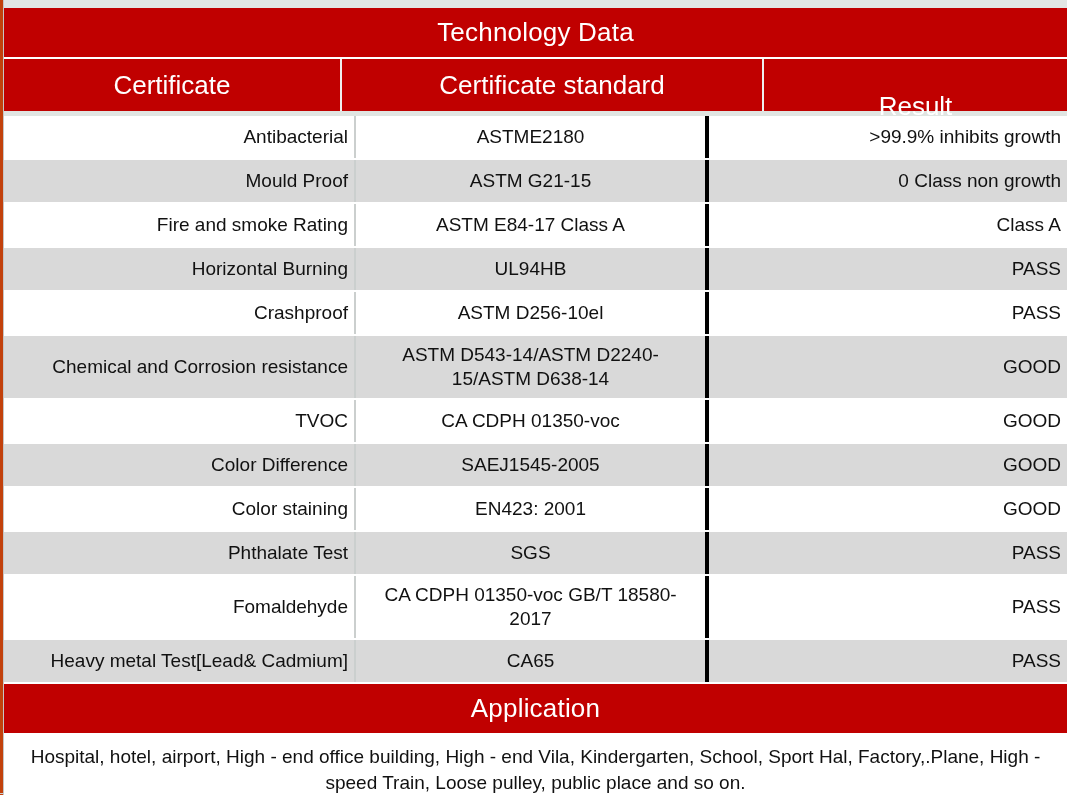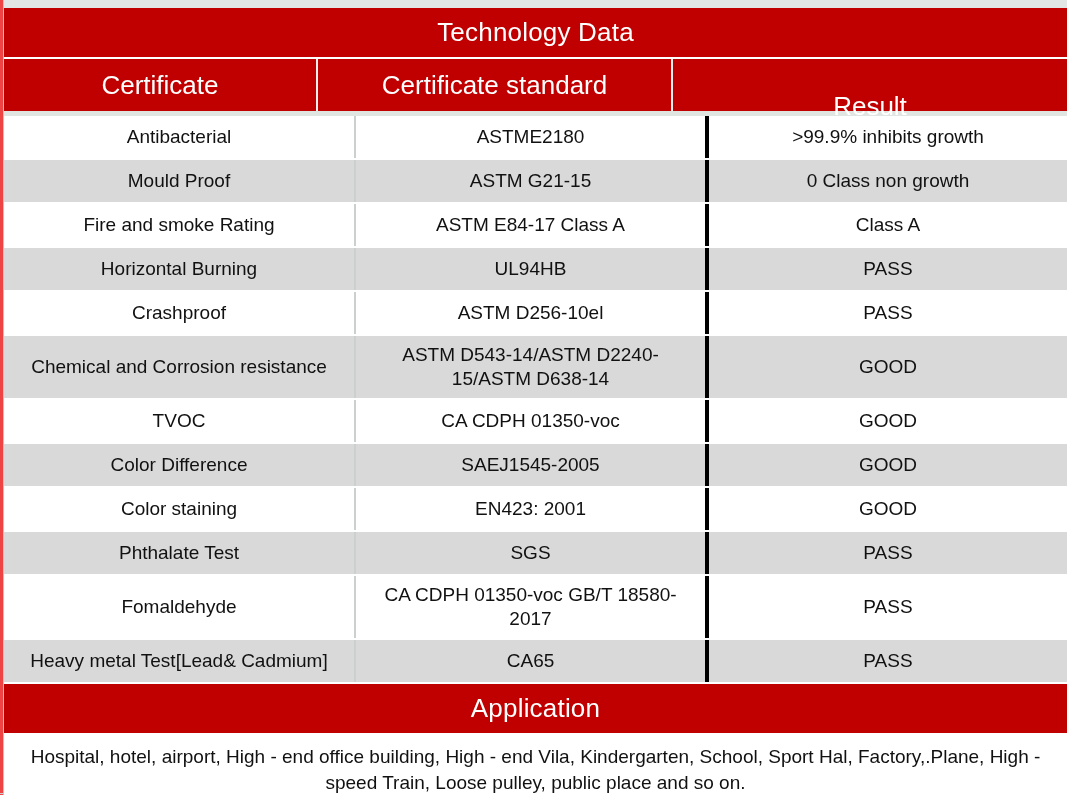--- a/index.html
+++ b/index.html
@@ -3,21 +3,21 @@
 <meta charset="utf-8">
 <style>
   html, body { margin: 0; padding: 0; }
   body {
     width: 1067px; height: 795px;
     background: #ffffff;
     font-family: "Liberation Sans", sans-serif;
     color: #111111;
     overflow: hidden;
   }
-  .frame { position: relative; width: 1067px; height: 795px; background: #ef4444; }
+  .frame { position: relative; width: 1067px; height: 795px; background: #c2410c; }
   .left-hairline {
     position: absolute; left: 3px; top: 0; bottom: 0; width: 1px;
     background: #c6c6c6;
   }
   .bottom-hairline {
     position: absolute; left: 0; bottom: 1px; width: 1067px; height: 1px;
     background: #cccccc;
   }
   .content { position: absolute; left: 4px; top: 0; width: 1063px; }
 
@@ -38,32 +38,32 @@
   .header-row {
     height: 52px;
     background: #c00000;
     display: flex;
   }
   .header-cell {
     color: #ffffff;
     font-size: 26px;
     display: flex; align-items: center; justify-content: center;
   }
-  .header-cell.c1 { width: 312px; }
-  .header-cell.c2 { width: 353px; }
+  .header-cell.c1 { width: 336px; }
+  .header-cell.c2 { width: 420px; }
   .header-cell.c3 { flex: 1; margin-top: 42px; }
   .header-divider { width: 2px; background: #efefef; }
 
   .t-body { background: #ffffff; }
   .t-row { display: flex; min-height: 42px; border-top: 2px solid #ffffff; }
   .t-row.first { border-top: none; }
   .t-row.tall { min-height: 62px; }
   .t-row.alt { background: #d9d9d9; }
   .t-cell {
-    display: flex; align-items: center; justify-content: center;
+    display: flex; align-items: center; justify-content: flex-end;
     font-size: 19px;
     text-align: center;
     line-height: 1.25;
     box-sizing: border-box;
     padding: 0 6px;
   }
   .t-cell.c1 { width: 352px; border-right: 2px solid #cbcfce; }
   .t-cell.c2 { width: 353px; border-right: 4px solid #000000; }
   .t-cell.c3 { flex: 1; }
   .t-cell.c2 .inner { max-width: 300px; margin: 0 auto; }

